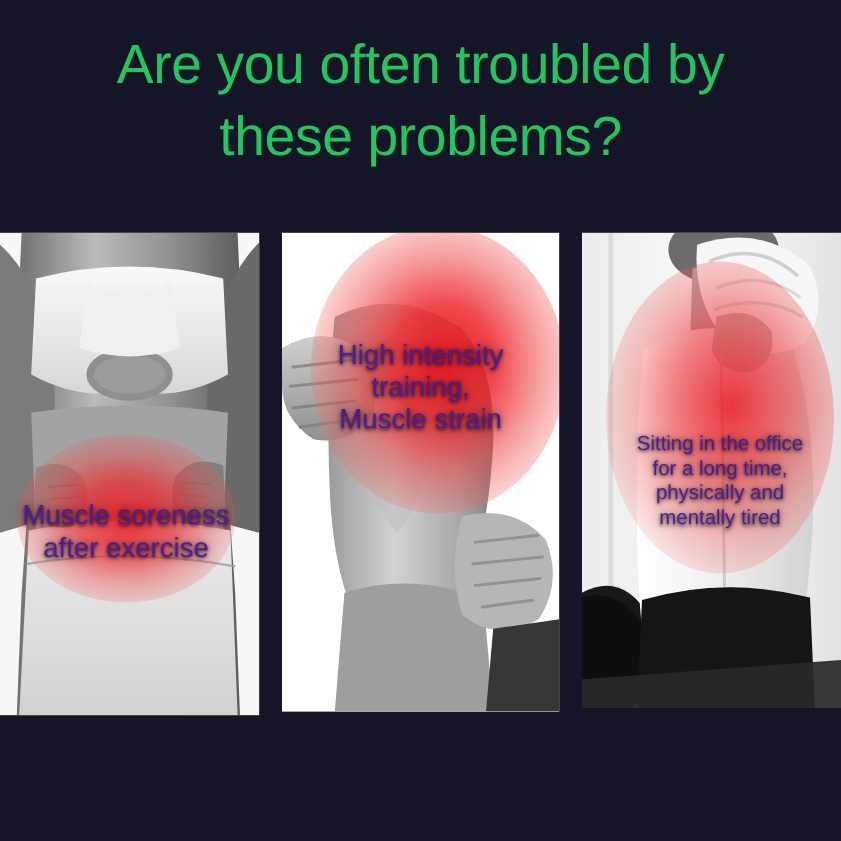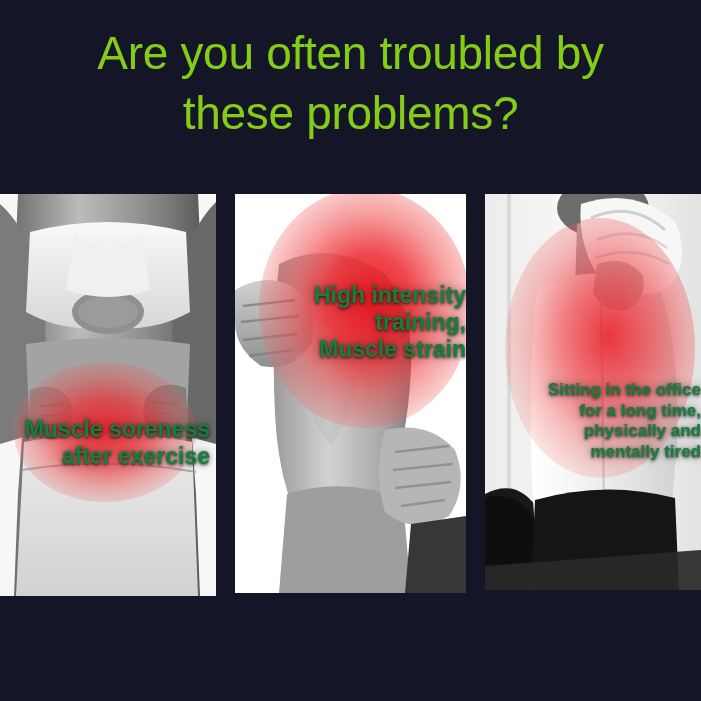--- a/index.html
+++ b/index.html
@@ -14,21 +14,21 @@
     font-family:"Liberation Sans", sans-serif;
     position:relative;
   }
 
   
   #headline {
     position:absolute;
     left:0; top:24px;
     width:701px;
     text-align:center;
-    color:#84cc16;
+    color:#22c55e;
     font-size:46px;
     line-height:1.30;
     font-weight:400;
     letter-spacing:-0.3px;
     white-space:pre-line;
   }
 
   
   #panels {
     position:absolute;
@@ -57,30 +57,30 @@
     position:absolute;
     border-radius:50%;
     mix-blend-mode:normal;
     pointer-events:none;
   }
 
   
   .caption {
     position:absolute;
     width:100%;
-    text-align:right;
-    color:#15803d;
+    text-align:center;
+    color:#4c1d95;
     white-space:pre-line;
     text-shadow:0 1px 3px rgba(0,0,0,.75), 0 0 8px rgba(0,0,0,.5);
-    font-weight:700;
+    font-weight:400;
     z-index:6;
   }
   .panel.left   .caption { top:222px; font-size:23px; line-height:1.18; padding-right:6px; }
   .panel.middle .caption { top:88px;  font-size:23px; line-height:1.18; }
-  .panel.right  .caption { top:186px; font-size:17px; line-height:1.22; padding-left:14px; }
+  .panel.right  .caption { top:166px; font-size:17px; line-height:1.22; padding-left:14px; }
 </style>
 </head>
 <body>
 
 <div id="headline">Are you often troubled by
 these problems?</div>
 
 <div id="panels">
 
   <div class="panel left">

